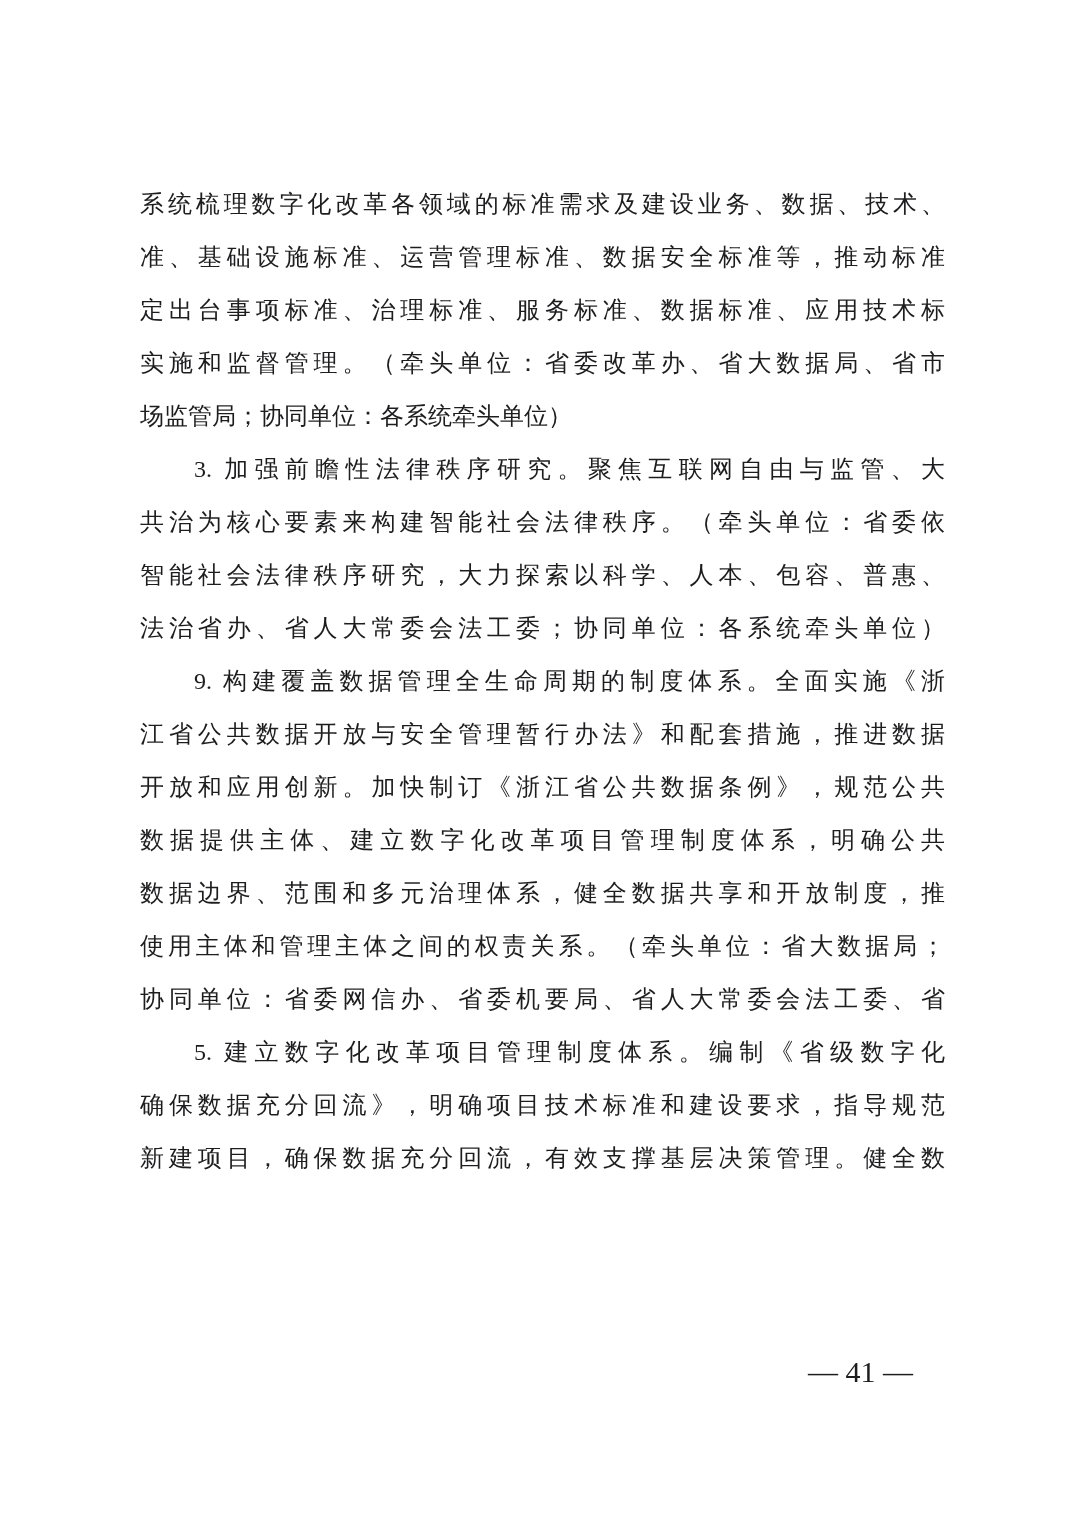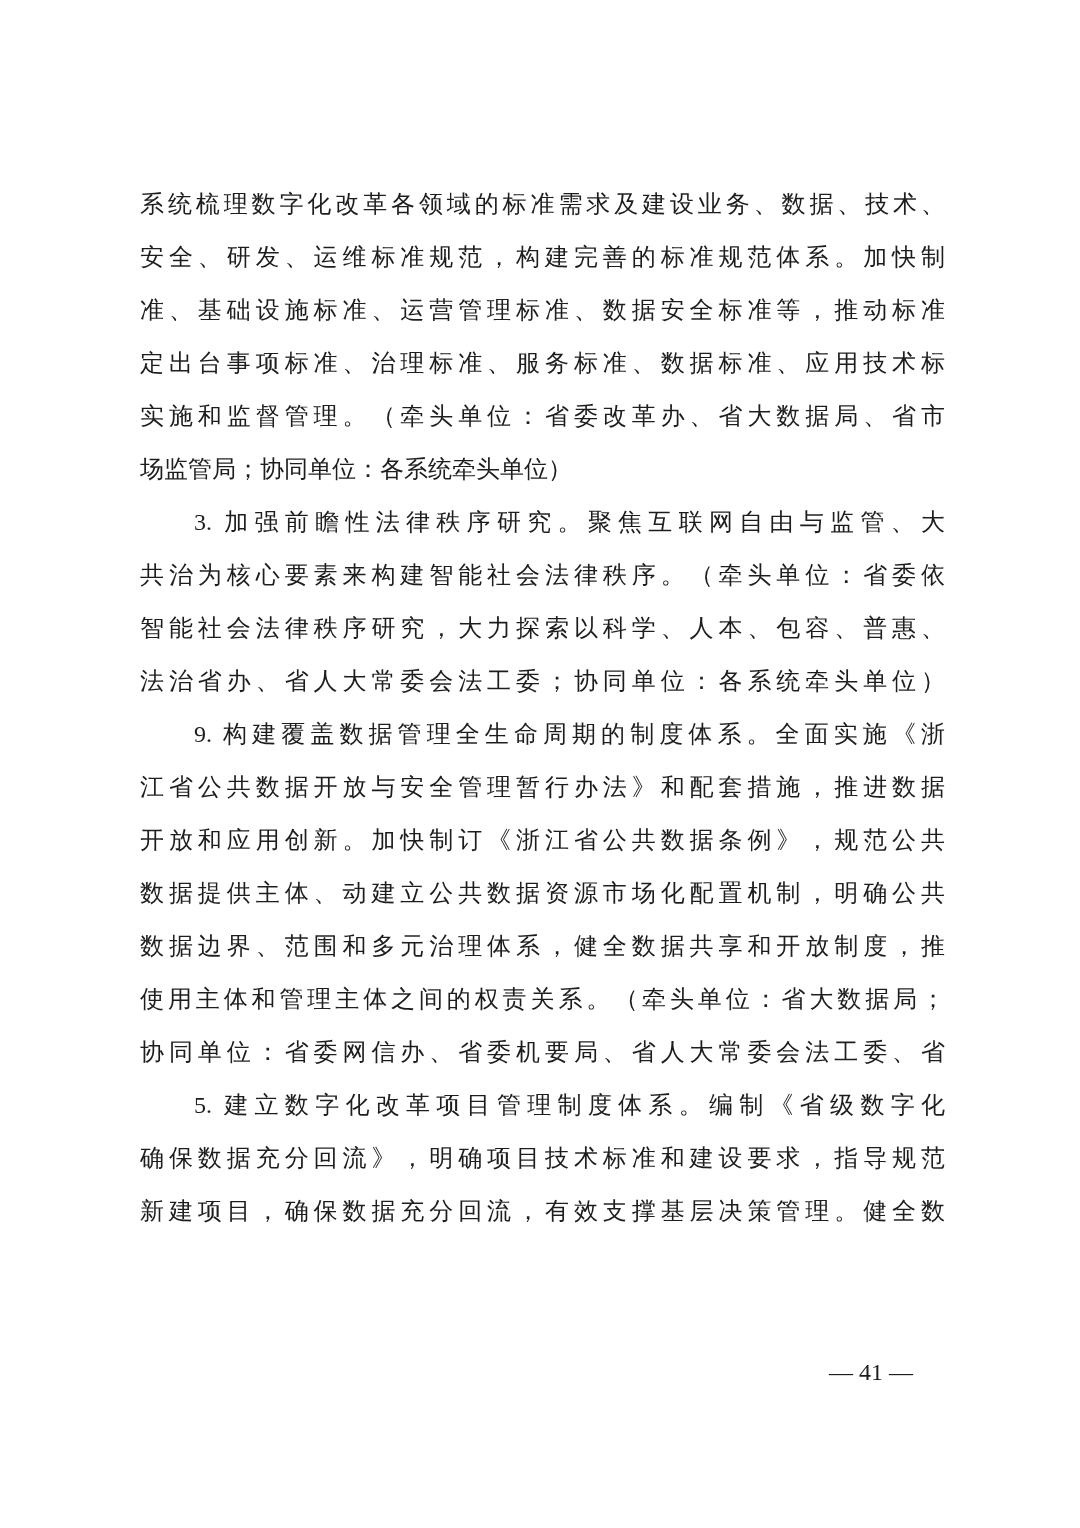--- a/index.html
+++ b/index.html
@@ -40,44 +40,43 @@
   
   .line.indent {
     text-indent: 54px;
   }
   .page-number {
     position: absolute;
     top: 1352px;
     right: 167px;
     height: 40px;
     line-height: 40px;
-    font-size: 24px;
+    font-size: 30px;
     color: #1d1d1f;
   }
 </style>
 </head>
 <body>
 
 <div class="page">
 
   <div class="text-block">
     <div class="line j">系统梳理数字化改革各领域的标准需求及建设业务、数据、技术、</div>
-    <div class="line j">安全、研发、运维标准规范，构建完善的标准规范体系。加快制</div>
     <div class="line j">准、基础设施标准、运营管理标准、数据安全标准等，推动标准</div>
     <div class="line j">定出台事项标准、治理标准、服务标准、数据标准、应用技术标</div>
     <div class="line j">实施和监督管理。（牵头单位：省委改革办、省大数据局、省市</div>
     <div class="line">场监管局；协同单位：各系统牵头单位）</div>
     <div class="line j indent">3. 加强前瞻性法律秩序研究。聚焦互联网自由与监管、大</div>
     <div class="line j">共治为核心要素来构建智能社会法律秩序。（牵头单位：省委依</div>
     <div class="line j">智能社会法律秩序研究，大力探索以科学、人本、包容、普惠、</div>
     <div class="line j">法治省办、省人大常委会法工委；协同单位：各系统牵头单位）</div>
     <div class="line j indent">9. 构建覆盖数据管理全生命周期的制度体系。全面实施《浙</div>
     <div class="line j">江省公共数据开放与安全管理暂行办法》和配套措施，推进数据</div>
     <div class="line j">开放和应用创新。加快制订《浙江省公共数据条例》，规范公共</div>
-    <div class="line j">数据提供主体、动建立公共数据资源市场化配置机制，明确公共</div>
+    <div class="line j">数据提供主体、建立数字化改革项目管理制度体系，明确公共</div>
     <div class="line j">数据边界、范围和多元治理体系，健全数据共享和开放制度，推</div>
     <div class="line j">使用主体和管理主体之间的权责关系。（牵头单位：省大数据局；</div>
     <div class="line j">协同单位：省委网信办、省委机要局、省人大常委会法工委、省</div>
     <div class="line j indent">5. 建立数字化改革项目管理制度体系。编制《省级数字化</div>
     <div class="line j">确保数据充分回流》，明确项目技术标准和建设要求，指导规范</div>
     <div class="line j">新建项目，确保数据充分回流，有效支撑基层决策管理。健全数</div>
   </div>
 
   <div class="page-number">— 41 —</div>
 

